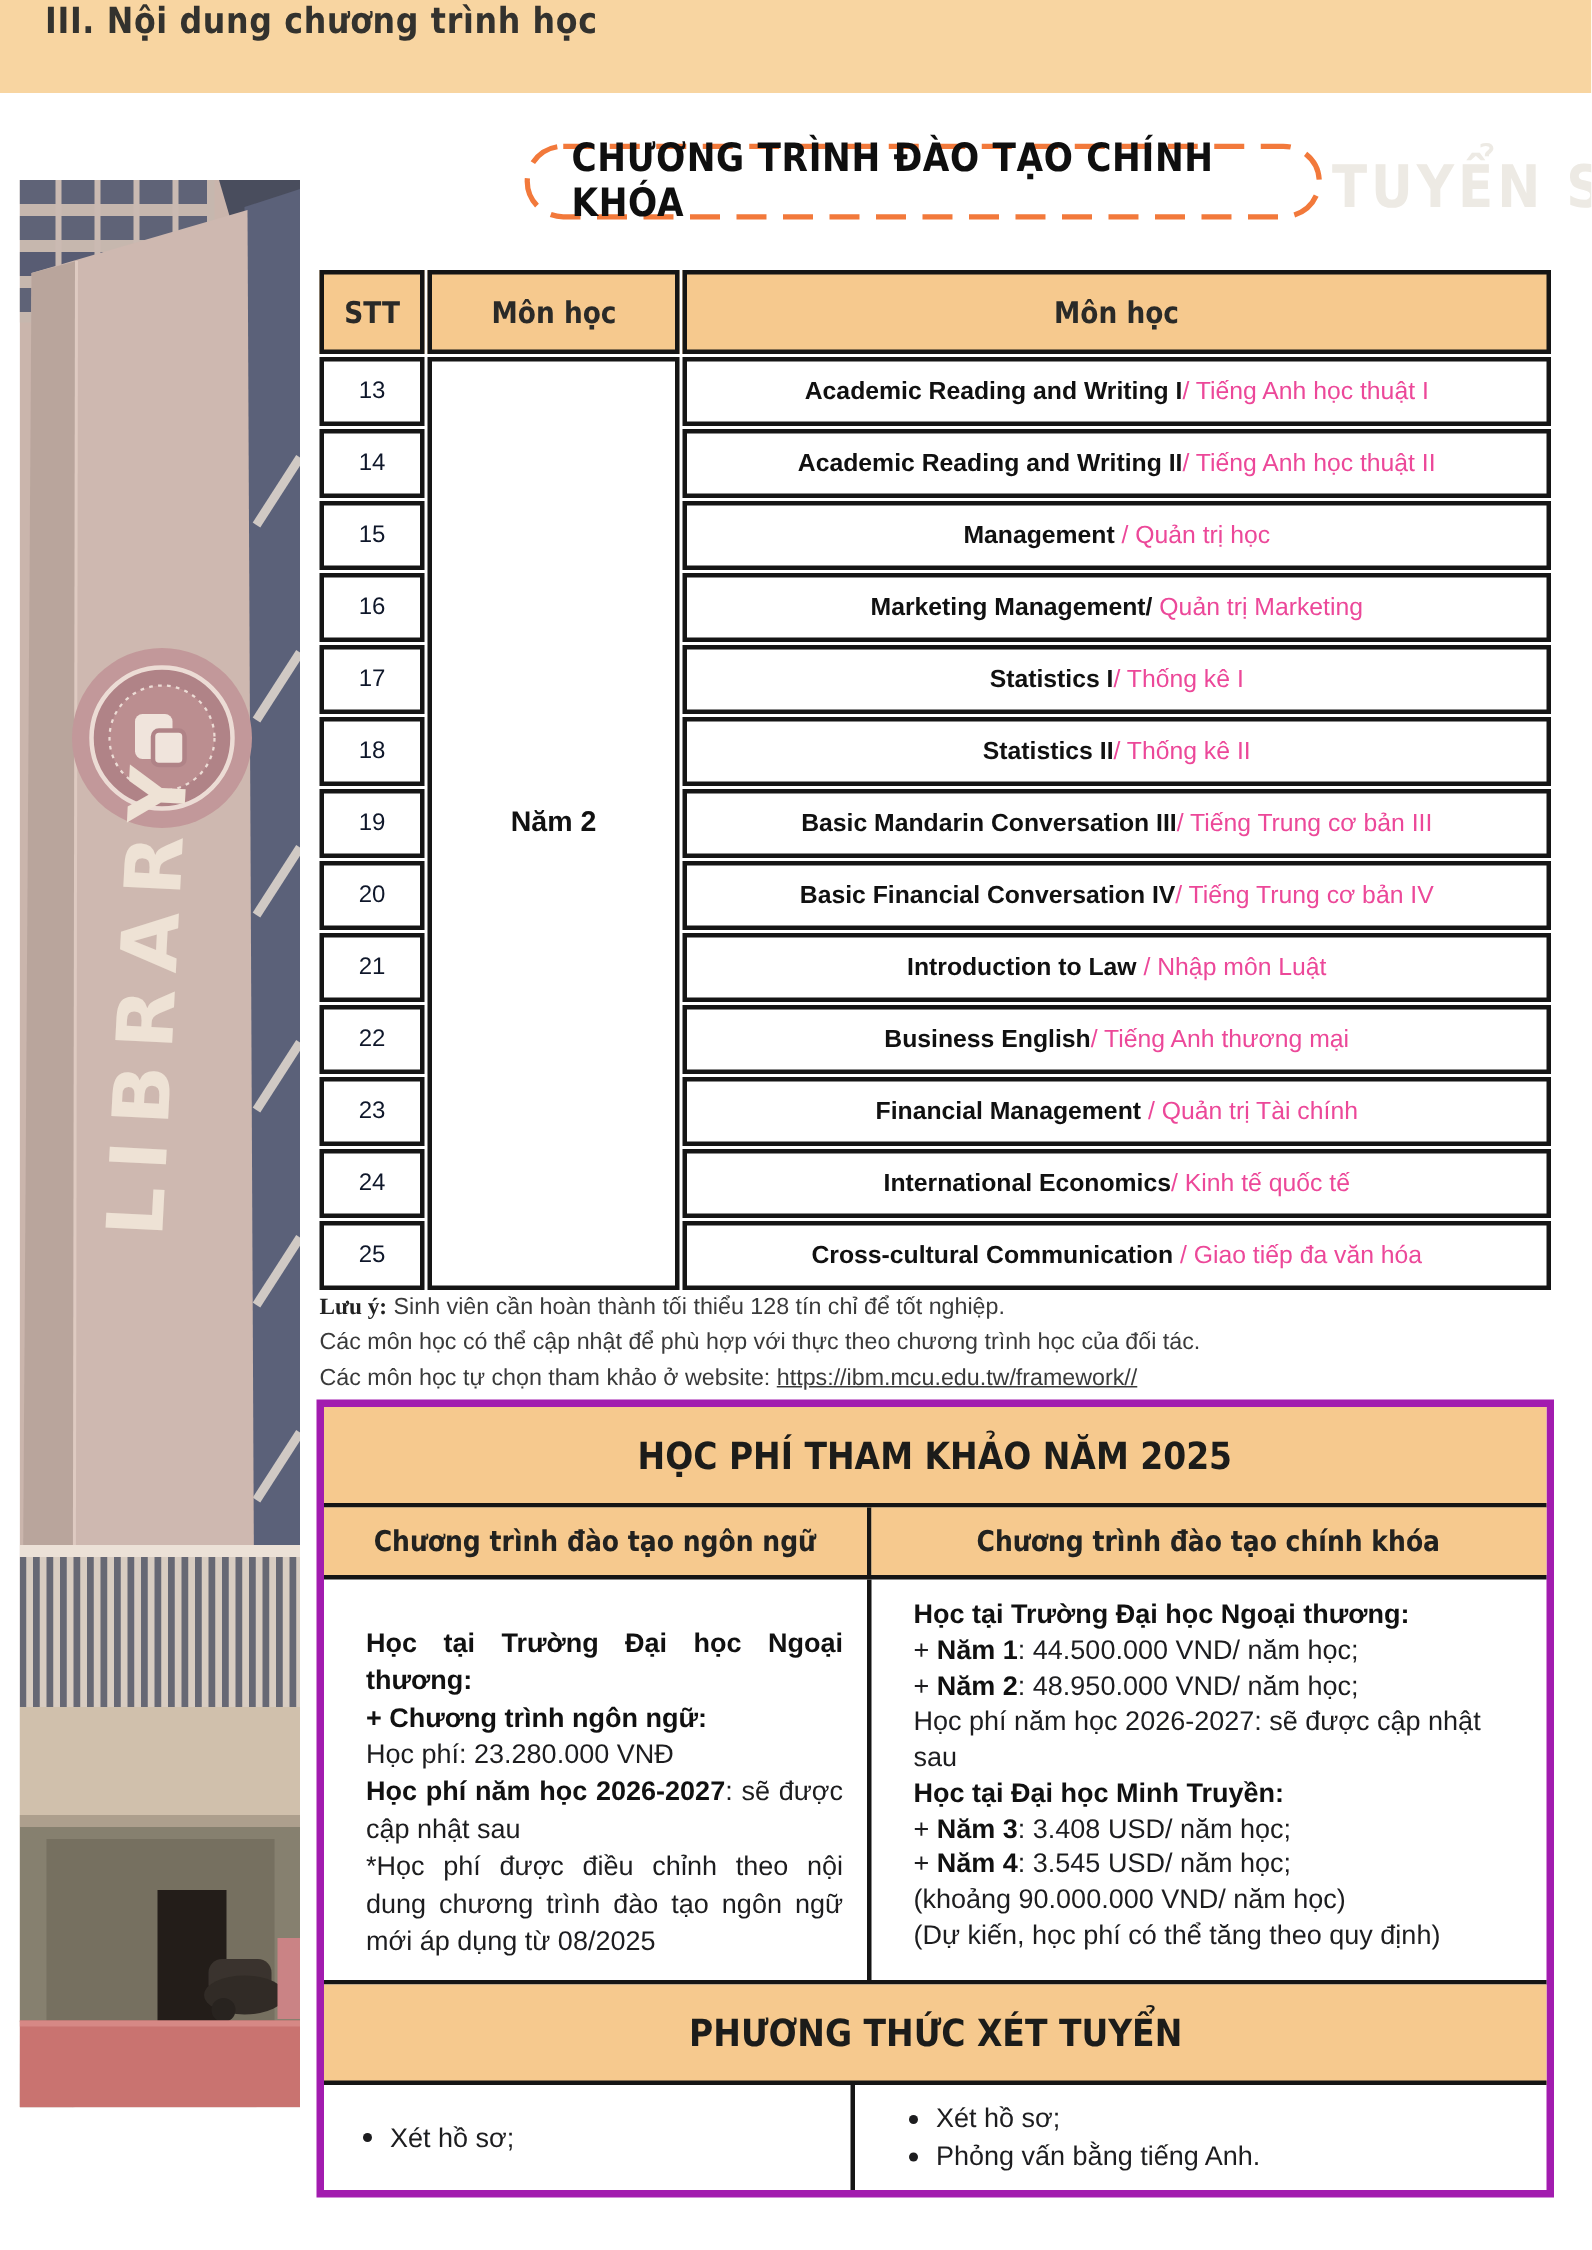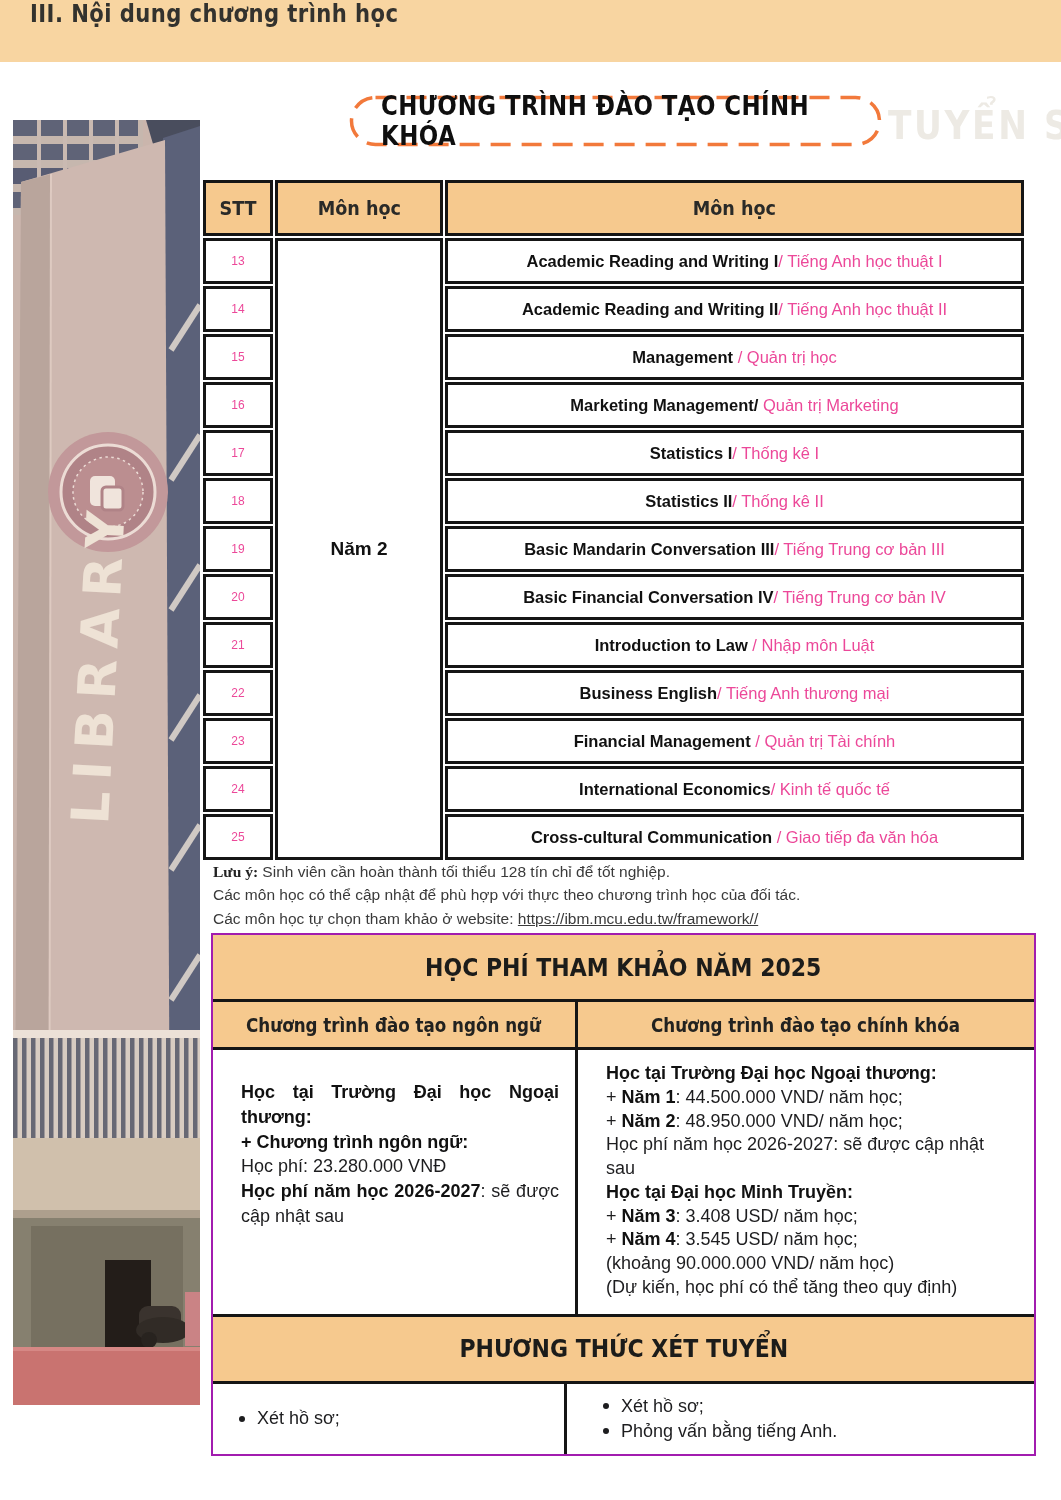--- a/index.html
+++ b/index.html
@@ -13,37 +13,37 @@
   .topbar-title{font-size:24px;color:#33322e;margin-left:30px;transform-origin:left center;letter-spacing:.5px;}
   
   .watermark{position:absolute;left:888px;top:103px;font-size:39px;color:#edeae4;letter-spacing:3px;white-space:nowrap;z-index:0;transform-origin:left center;}
   
   .banner{position:absolute;left:349px;top:95px;width:533px;height:52px;z-index:1;display:flex;align-items:center;justify-content:center;}
   .banner svg{position:absolute;left:0;top:0;}
   .banner-title{position:relative;font-size:26px;color:#0f0f0f;letter-spacing:.5px;}
   
   .photo{position:absolute;left:13px;top:120px;width:187px;height:1285px;margin:0;overflow:hidden;}
   
-  .curriculum{position:absolute;left:201px;top:178px;width:825px;border-collapse:separate;border-spacing:2px;background:#fff;table-layout:fixed;}
+  .curriculum{position:absolute;left:211px;top:178px;width:825px;border-collapse:separate;border-spacing:2px;background:#fff;table-layout:fixed;}
   .curriculum th,.curriculum td{border:3px solid #151515;text-align:center;vertical-align:middle;background:#fff;padding:0 6px;}
   .curriculum th{background:#F6C98E;height:50px;}
   .curriculum th .display{font-size:20px;color:#2a2a28;}
   .curriculum td{height:40px;font-size:16.5px;}
-  .curriculum td.no{font-size:12px;color:#ec4899;margin-top:24px;}
+  .curriculum td.no{font-size:16px;color:#0f172a;margin-top:24px;}
   .curriculum col.c-no{width:70px;} .curriculum col.c-year{width:168px;} .curriculum col.c-course{width:auto;}
   .curriculum td.year{font-weight:700;font-size:19px;color:#111;}
   .curriculum .en{font-weight:700;color:#111;}
   .curriculum .vi{font-weight:400;color:#ec4899;}
   
   .notes{position:absolute;left:213px;top:860px;width:822px;font-size:15.5px;line-height:1.5;color:#3a3a3a;}
   .notes p{margin:0;}
   .notes strong{color:#222;font-family:Liberation Serif, serif;}
   .notes .link{color:#3a3a3a;text-decoration:underline;}
   
-  .fee{position:absolute;left:211px;top:933px;width:825px;border:2px solid #a21caf;box-sizing:border-box;background:#fff;}
+  .fee{position:absolute;left:211px;top:933px;width:825px;border:5px solid #a21caf;box-sizing:border-box;background:#fff;}
   .band{background:#F6C98E;display:flex;align-items:center;justify-content:center;}
   .fee-title{height:64px;border-bottom:3px solid #151515;}
   .fee-title .display{font-size:25px;color:#1c1c1a;}
   .fee-head{display:grid;grid-template-columns:365px 1fr;border-bottom:3px solid #151515;}
   .fee-head .cell{background:#F6C98E;height:45px;display:flex;align-items:center;justify-content:center;}
   .fee-head .cell:first-child{border-right:3px solid #151515;}
   .fee-head .display{font-size:19px;color:#222220;}
   .fee-body{display:grid;grid-template-columns:365px 1fr;border-bottom:3px solid #151515;}
   .fee-body .cell{padding:12px 16px 14px 16px;font-size:18px;line-height:1.38;color:#1d1d1f;box-sizing:border-box;margin-left:12px;}
   .fee-body .cell.left{border-right:3px solid #151515;padding-top:30px;text-align:justify;}
@@ -232,20 +232,21 @@
       <div class="cell">
           <span class="display">Chương trình đào tạo chính khóa</span>
         </div>
     </div>
     <div class="fee-body">
       <div class="cell left">
         <p><span></span><strong>Học tại Trường Đại học Ngoại thương:</strong><span></span></p>
         <p><span></span><strong>+ Chương trình ngôn ngữ:</strong><span></span></p>
         <p><span>Học phí: 23.280.000 VNĐ</span><strong></strong><span></span></p>
         <p><span></span><strong>Học phí năm học 2026-2027</strong><span>: sẽ được cập nhật sau</span></p>
+        <p><span>*Học phí được điều chỉnh theo nội dung chương trình đào tạo ngôn ngữ mới áp dụng từ 08/2025</span><strong></strong><span></span></p>
       </div>
       <div class="cell right">
         <p><span></span><strong>Học tại Trường Đại học Ngoại thương:</strong><span></span></p>
         <p><span>+ </span><strong>Năm 1</strong><span>: 44.500.000 VND/ năm học;</span></p>
         <p><span>+ </span><strong>Năm 2</strong><span>: 48.950.000 VND/ năm học;</span></p>
         <p><span>Học phí năm học 2026-2027: sẽ được cập nhật sau</span><strong></strong><span></span></p>
         <p><span></span><strong>Học tại Đại học Minh Truyền:</strong><span></span></p>
         <p><span>+ </span><strong>Năm 3</strong><span>: 3.408 USD/ năm học;</span></p>
         <p><span>+ </span><strong>Năm 4</strong><span>: 3.545 USD/ năm học;</span></p>
         <p><span>(khoảng 90.000.000 VND/ năm học)</span><strong></strong><span></span></p>

